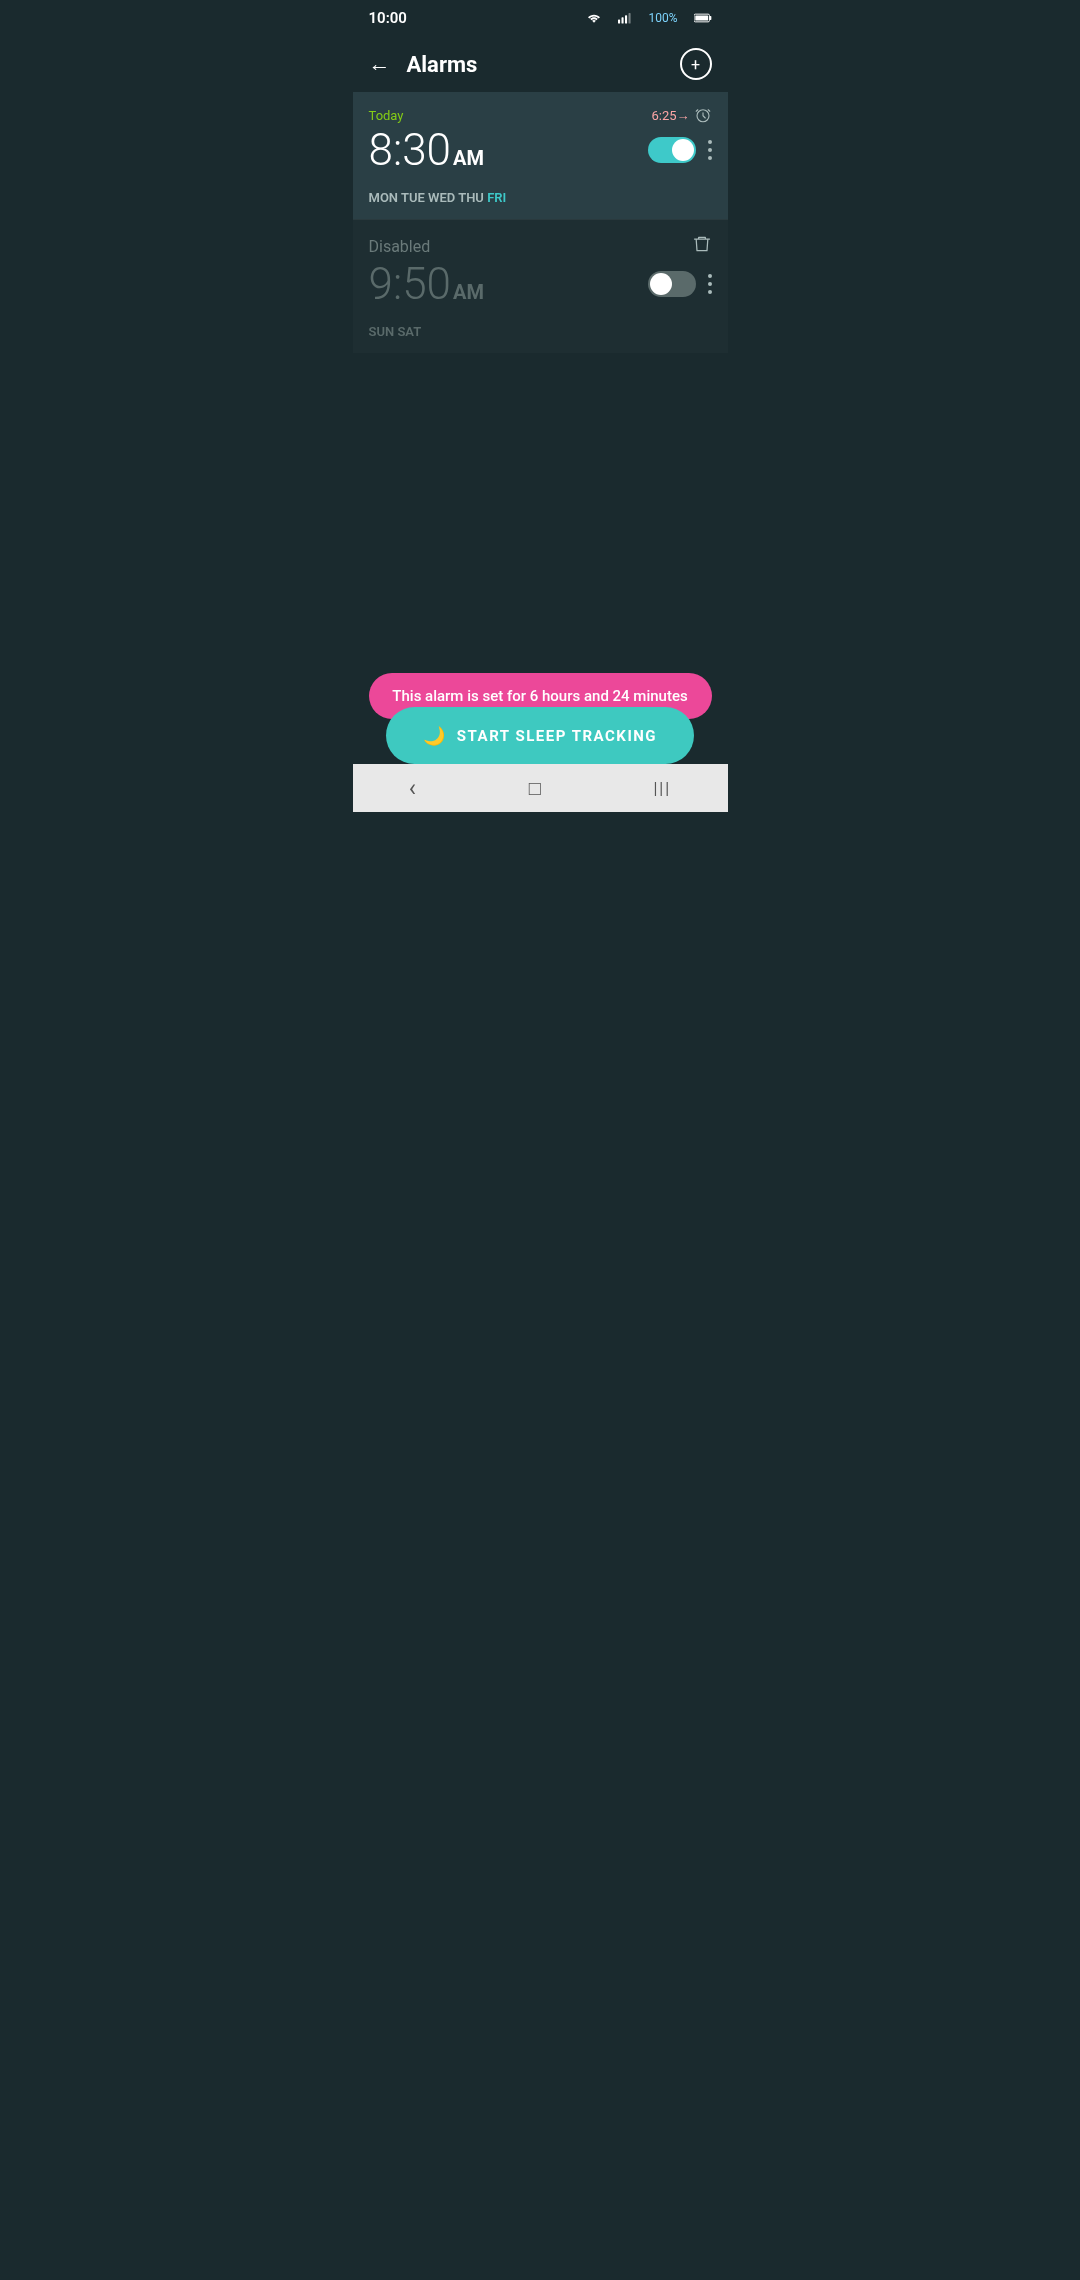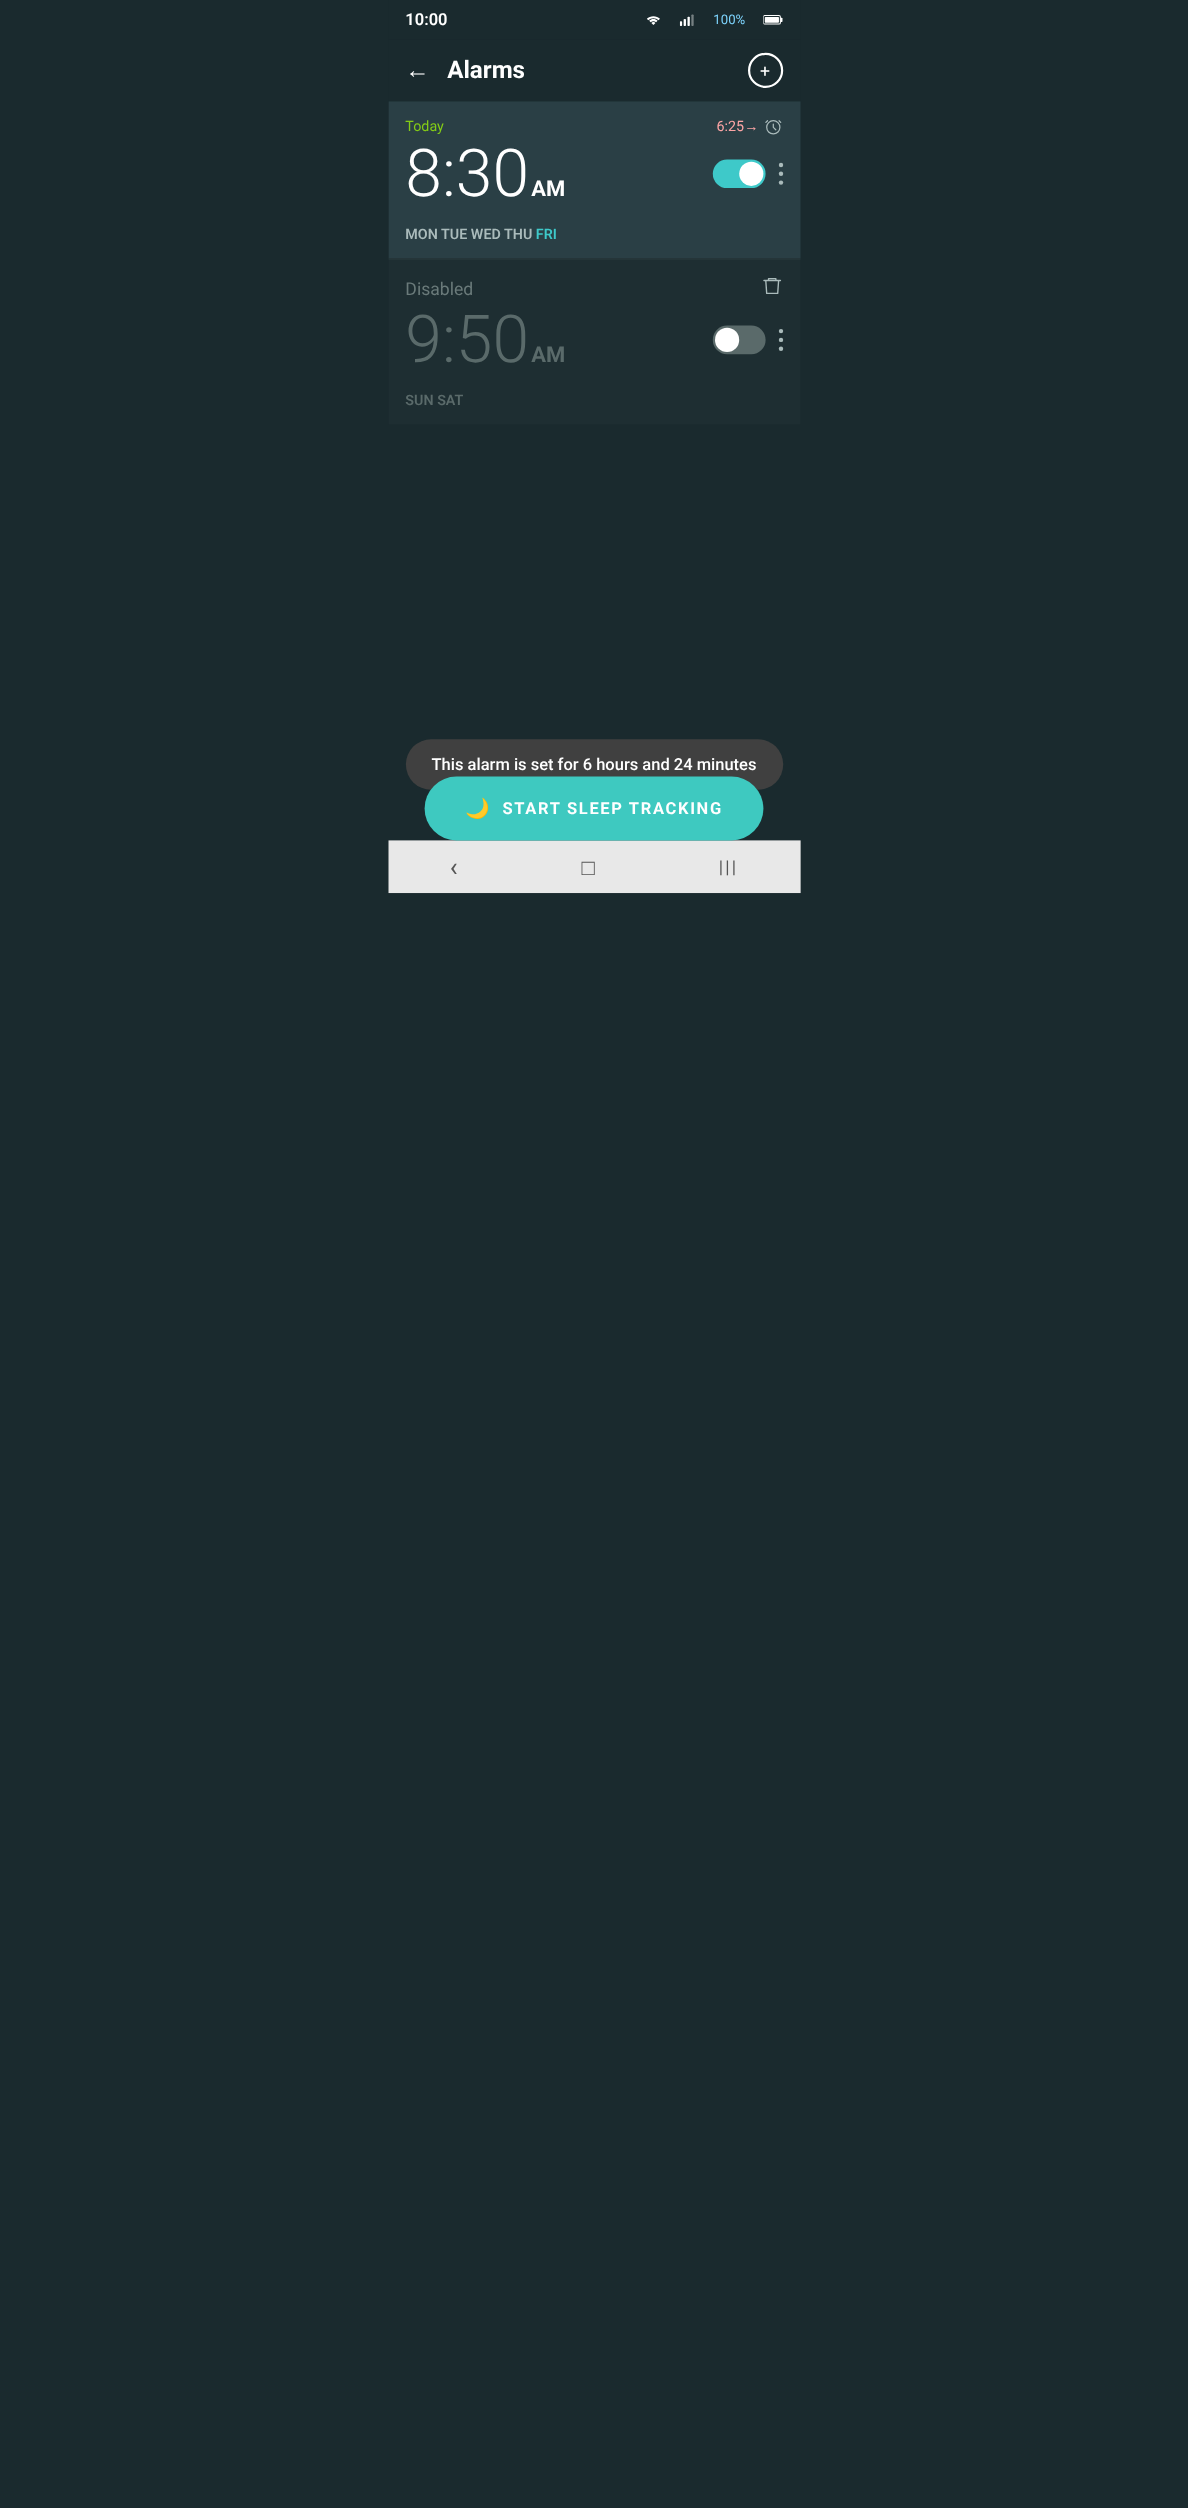--- a/index.html
+++ b/index.html
@@ -115,21 +115,21 @@
       gap: 4px;
     }
 
     .alarm-time-row {
       display: flex;
       justify-content: space-between;
       align-items: center;
     }
 
     .alarm-time {
-      font-size: 60px;
+      font-size: 44px;
       font-weight: 300;
       color: #ffffff;
       line-height: 1;
     }
 
     .alarm-time-suffix {
       font-size: 20px;
       font-weight: 700;
       color: #ffffff;
       margin-left: 2px;
@@ -227,21 +227,21 @@
       left: 0;
       right: 0;
       display: flex;
       flex-direction: column;
       align-items: center;
       gap: 0;
       padding: 0 16px;
     }
 
     .snack-message {
-      background-color: #404040;
+      background-color: #ec4899;
       border-radius: 24px;
       padding: 14px 20px;
       font-size: 15px;
       font-weight: 500;
       color: #ffffff;
       text-align: center;
       width: 100%;
       margin-bottom: -12px;
       position: relative;
       z-index: 1;

